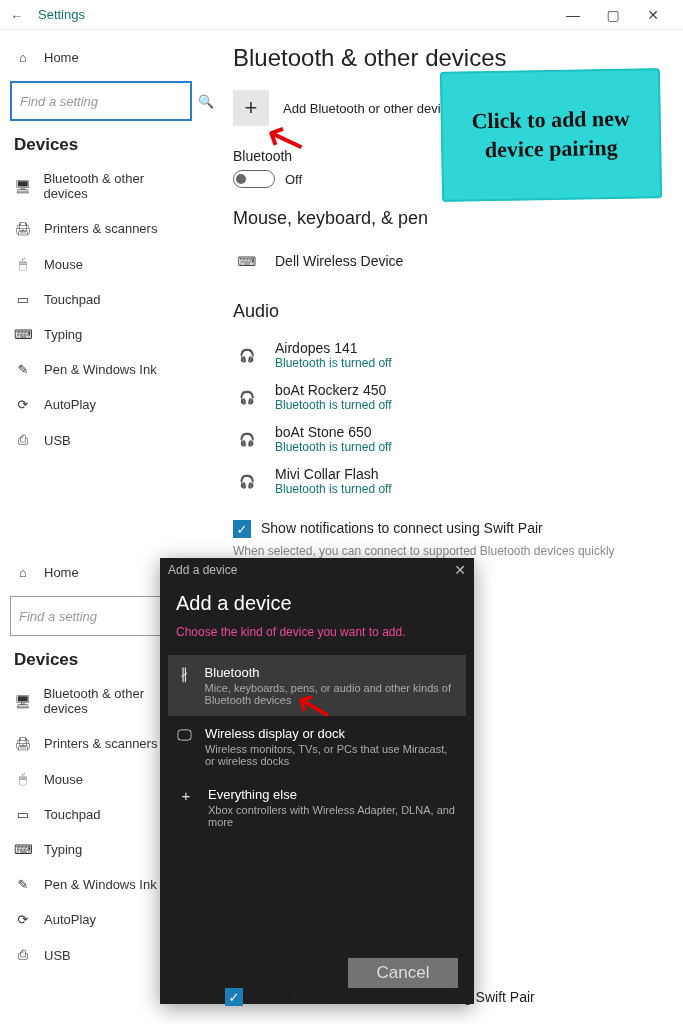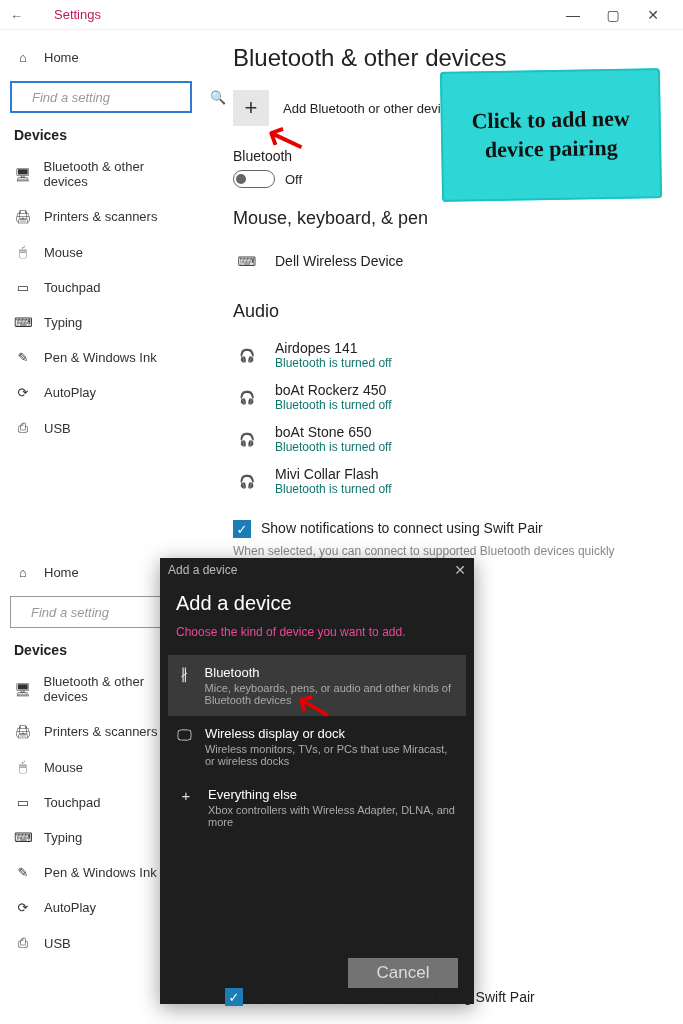--- a/index.html
+++ b/index.html
@@ -1,30 +1,30 @@
 <!DOCTYPE html>
 <html><head>
 <meta charset="utf-8">
 <style>
 * { margin: 0; padding: 0; box-sizing: border-box; font-family: "Segoe UI", Arial, sans-serif; }
 body { background: #fff; width: 683px; height: 1024px; overflow: hidden; font-size: 13px; color: #222; position: relative; }
 .titlebar { height: 30px; display: flex; align-items: center; padding: 0 10px; border-bottom: 1px solid #f0f0f0; }
 .titlebar .back { width: 20px; color: #555; }
-.titlebar .title { margin-left: 24px; font-size: 13px; color: #be185d; }
+.titlebar .title { margin-left: 8px; font-size: 13px; color: #0f766e; }
 .titlebar .win-controls { margin-left: auto; display: flex; gap: 0; }
 .titlebar .win-controls span { width: 40px; text-align: center; font-size: 14px; color: #444; }
 .sidebar { position: absolute; left: 0; top: 30px; width: 202px; padding: 10px 6px; }
 .sidebar-item { display: flex; align-items: center; gap: 12px; padding: 10px 8px; color: #333; font-size: 13px; }
 .sidebar-item .icon { width: 18px; text-align: center; }
-.search-box { margin: 6px 4px 14px 4px; border: 2px solid #2b7cd3; height: 32px; display: flex; align-items: center; padding: 0 20px; }
+.search-box { margin: 6px 4px 14px 4px; border: 2px solid #2b7cd3; height: 40px; display: flex; align-items: center; padding: 0 8px; }
 .search-box.grey { border: 1px solid #999; }
 .search-box input { border: none; outline: none; flex: 1; font-size: 13px; font-style: italic; color: #888; background: transparent; }
 .search-box input::placeholder { color: #999; font-style: italic; }
 .search-box .sicon { color: #888; }
-.section-label { font-weight: 600; margin: 8px 8px 6px 8px; font-size: 14px; }
+.section-label { font-weight: 600; margin: 8px 8px 6px 8px; font-size: 17px; }
 .main { position: absolute; left: 225px; top: 30px; right: 0; padding: 8px 18px 40px 8px; }
 .page-title { font-size: 24px; font-weight: 400; margin: 6px 0 18px 0; }
 .add-row { display: flex; align-items: center; gap: 14px; margin-bottom: 22px; }
 .add-btn { width: 36px; height: 36px; background: #e6e6e6; display: flex; align-items: center; justify-content: center; font-size: 22px; color: #333; }
 .sub-h { font-size: 14px; margin-bottom: 6px; }
 .toggle { width: 42px; height: 18px; border: 1px solid #666; border-radius: 10px; display: inline-flex; align-items: center; padding: 0 2px; margin-right: 10px; }
 .toggle-knob { width: 10px; height: 10px; background: #666; border-radius: 50%; }
 .subsection { font-size: 18px; margin: 20px 0 12px 0; font-weight: 400; }
 .dev-row { display: flex; align-items: center; gap: 14px; padding: 6px 0; }
 .dev-row .dicon { width: 28px; height: 28px; display: flex; align-items: center; justify-content: center; color: #444; }

